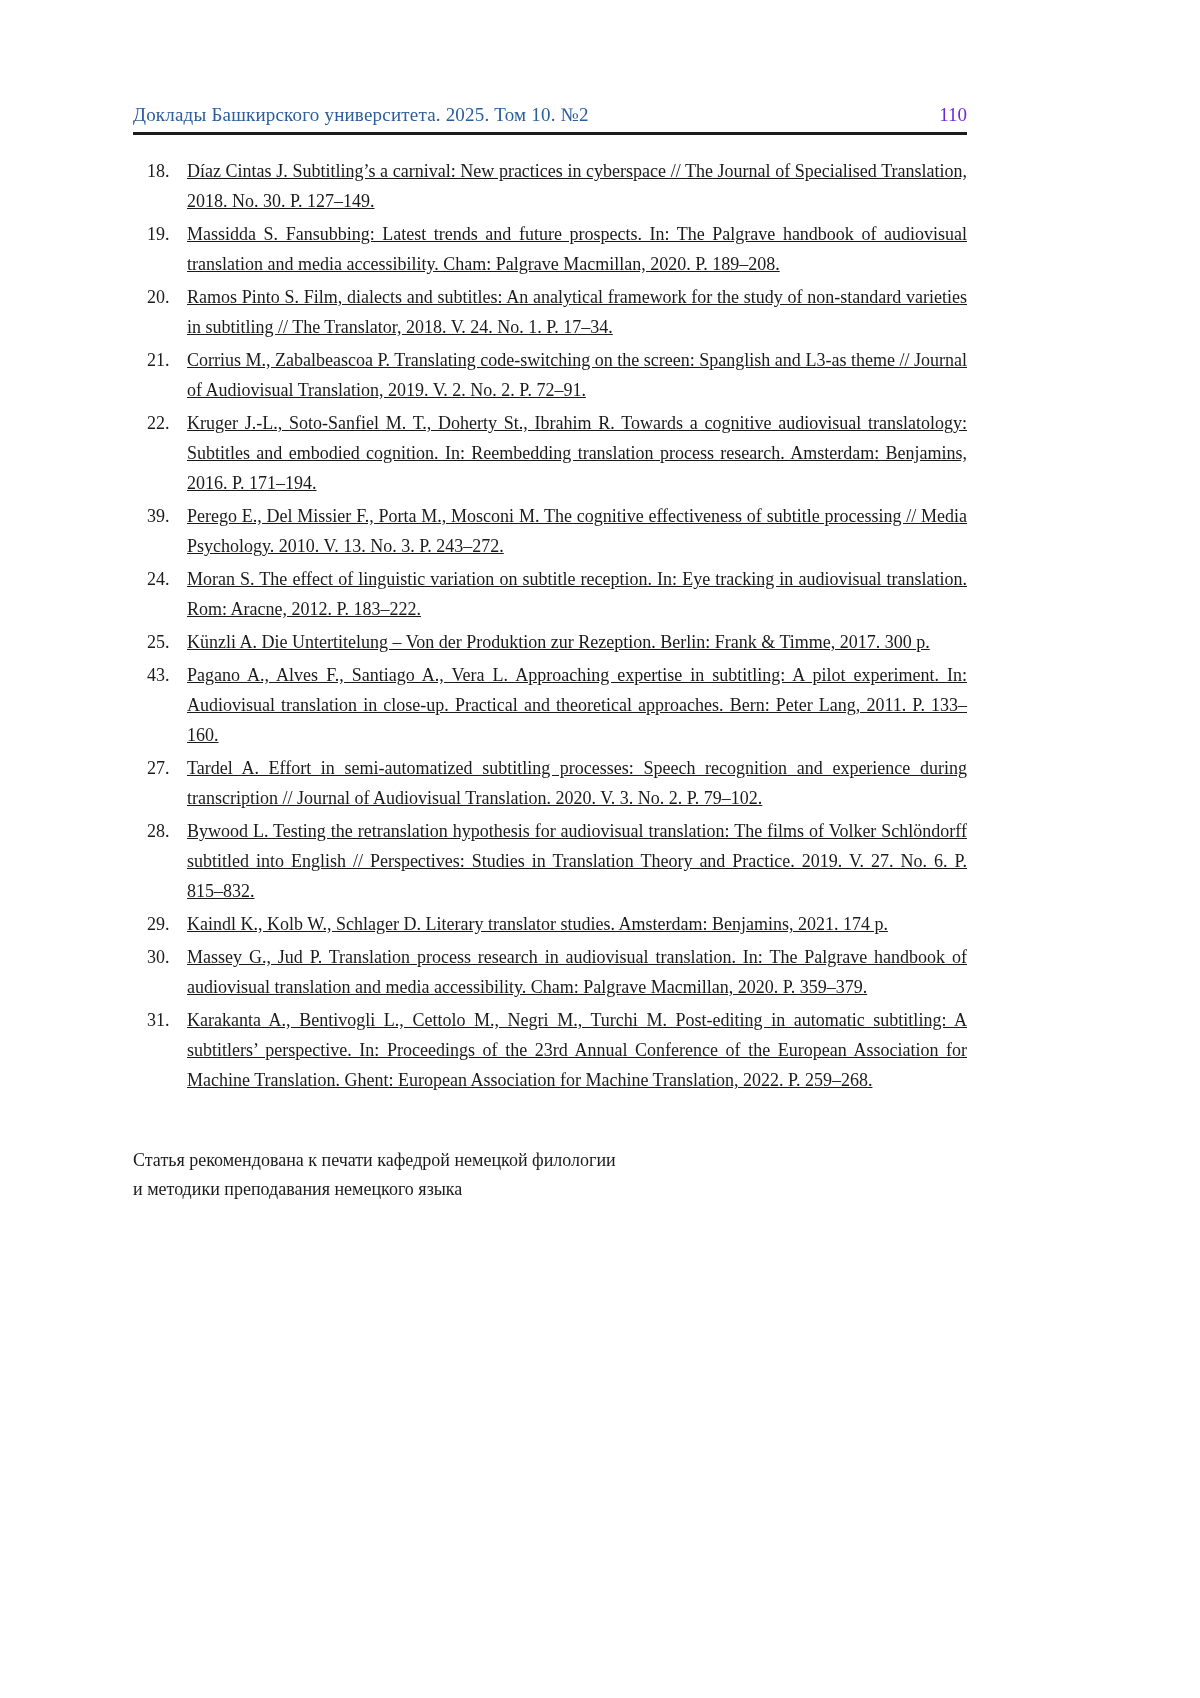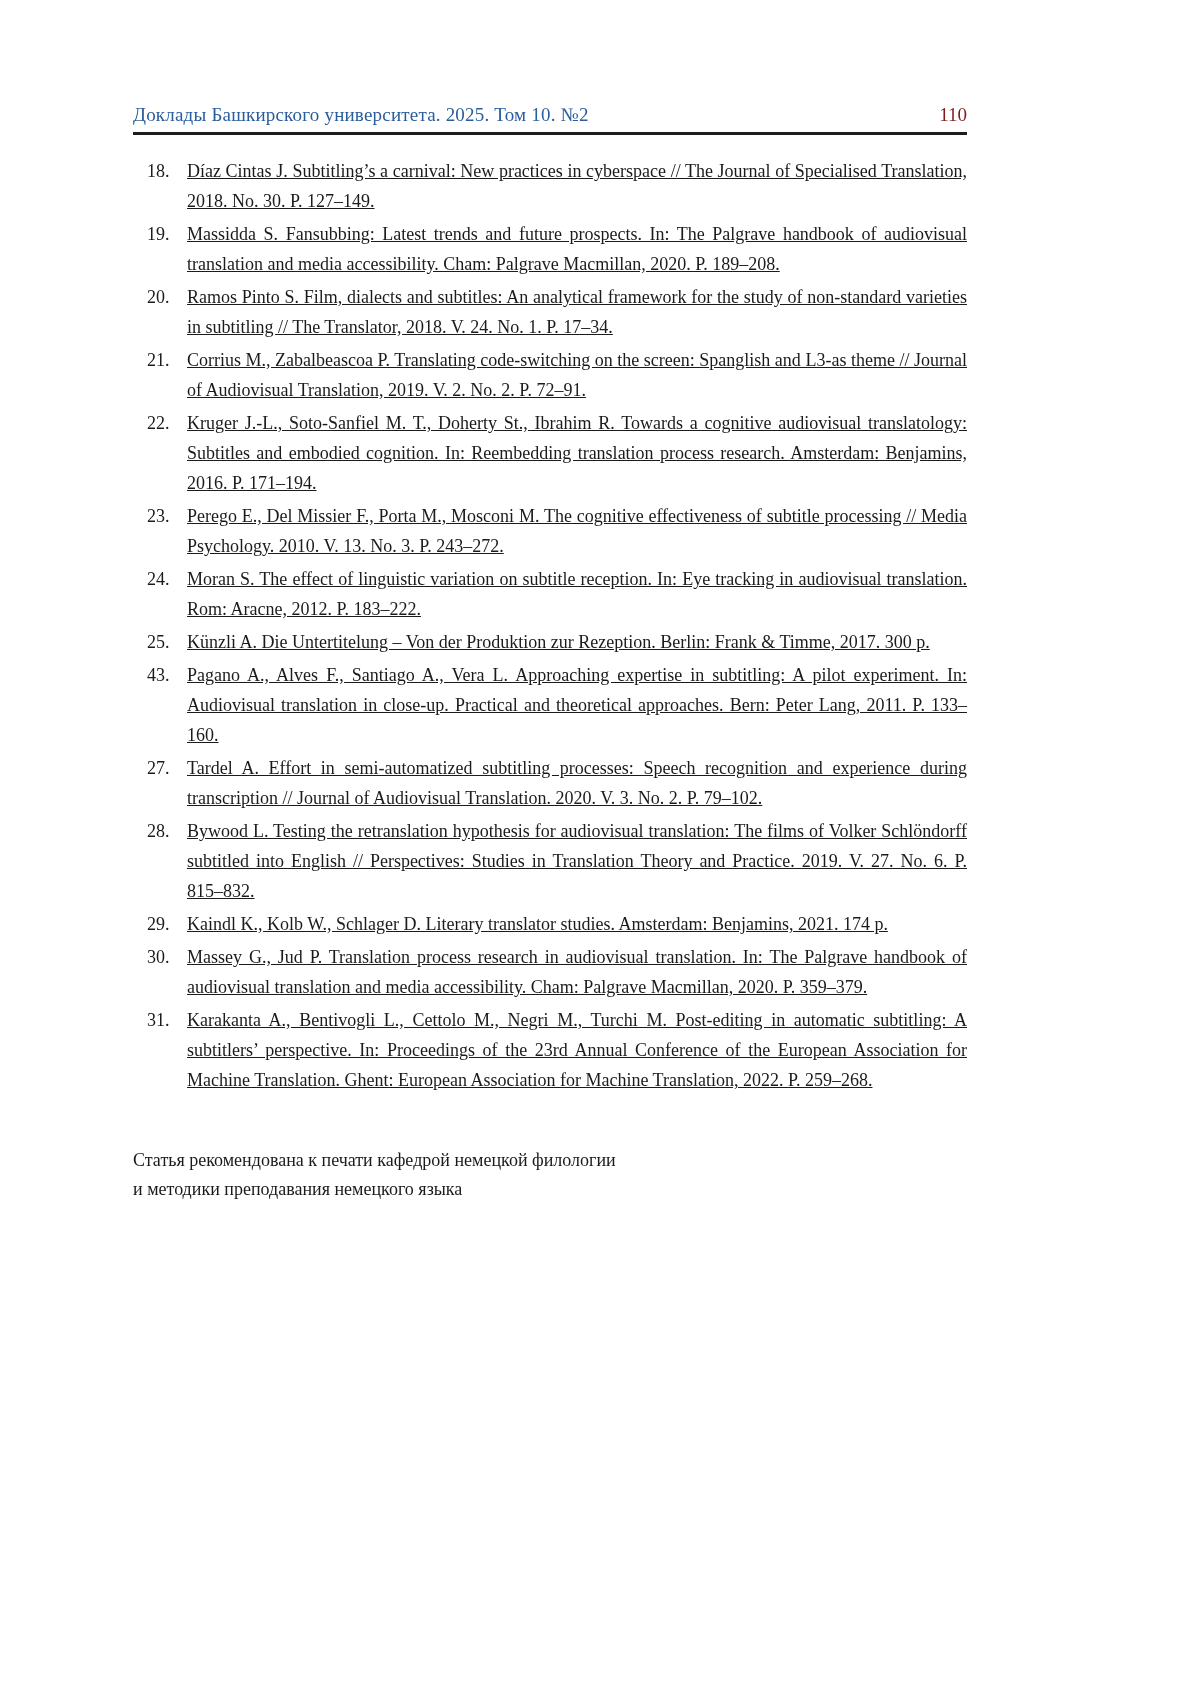--- a/index.html
+++ b/index.html
@@ -29,21 +29,21 @@
     align-items: baseline;
     margin-top: 103px;
     font-size: 19px;
     line-height: 24px;
   }
   .journal-title {
     color: #2a5d9c;
     letter-spacing: 0.2px;
   }
   .page-number {
-    color: #7f1d1d;
+    color: #6d28d9;
   }
   .header-rule {
     margin-top: 5px;
     border: 0;
     border-top: 3px solid #1c1c1c;
     height: 0;
   }
   .ref-list {
     list-style: none;
     margin: 21px 0 0 0;
@@ -106,21 +106,21 @@
         <span class="ref-num">21.</span>
         <span class="ref-text">Corrius M., Zabalbeascoa P. Translating code-switching on the screen: Spanglish and L3-as theme // Journal of Audiovisual Translation, 2019. V. 2. No. 2. P. 72–91.</span>
       </li>
 
       <li class="ref">
         <span class="ref-num">22.</span>
         <span class="ref-text">Kruger J.-L., Soto-Sanfiel M. T., Doherty St., Ibrahim R. Towards a cognitive audiovisual translatology: Subtitles and embodied cognition. In: Reembedding translation process research. Amsterdam: Benjamins, 2016. P. 171–194.</span>
       </li>
 
       <li class="ref">
-        <span class="ref-num">23.</span>
+        <span class="ref-num">39.</span>
         <span class="ref-text">Perego E., Del Missier F., Porta M., Mosconi M. The cognitive effectiveness of subtitle processing // Media Psychology. 2010. V. 13. No. 3. P. 243–272.</span>
       </li>
 
       <li class="ref">
         <span class="ref-num">24.</span>
         <span class="ref-text">Moran S. The effect of linguistic variation on subtitle reception. In: Eye tracking in audiovisual translation. Rom: Aracne, 2012. P. 183–222.</span>
       </li>
 
       <li class="ref">
         <span class="ref-num">25.</span>

